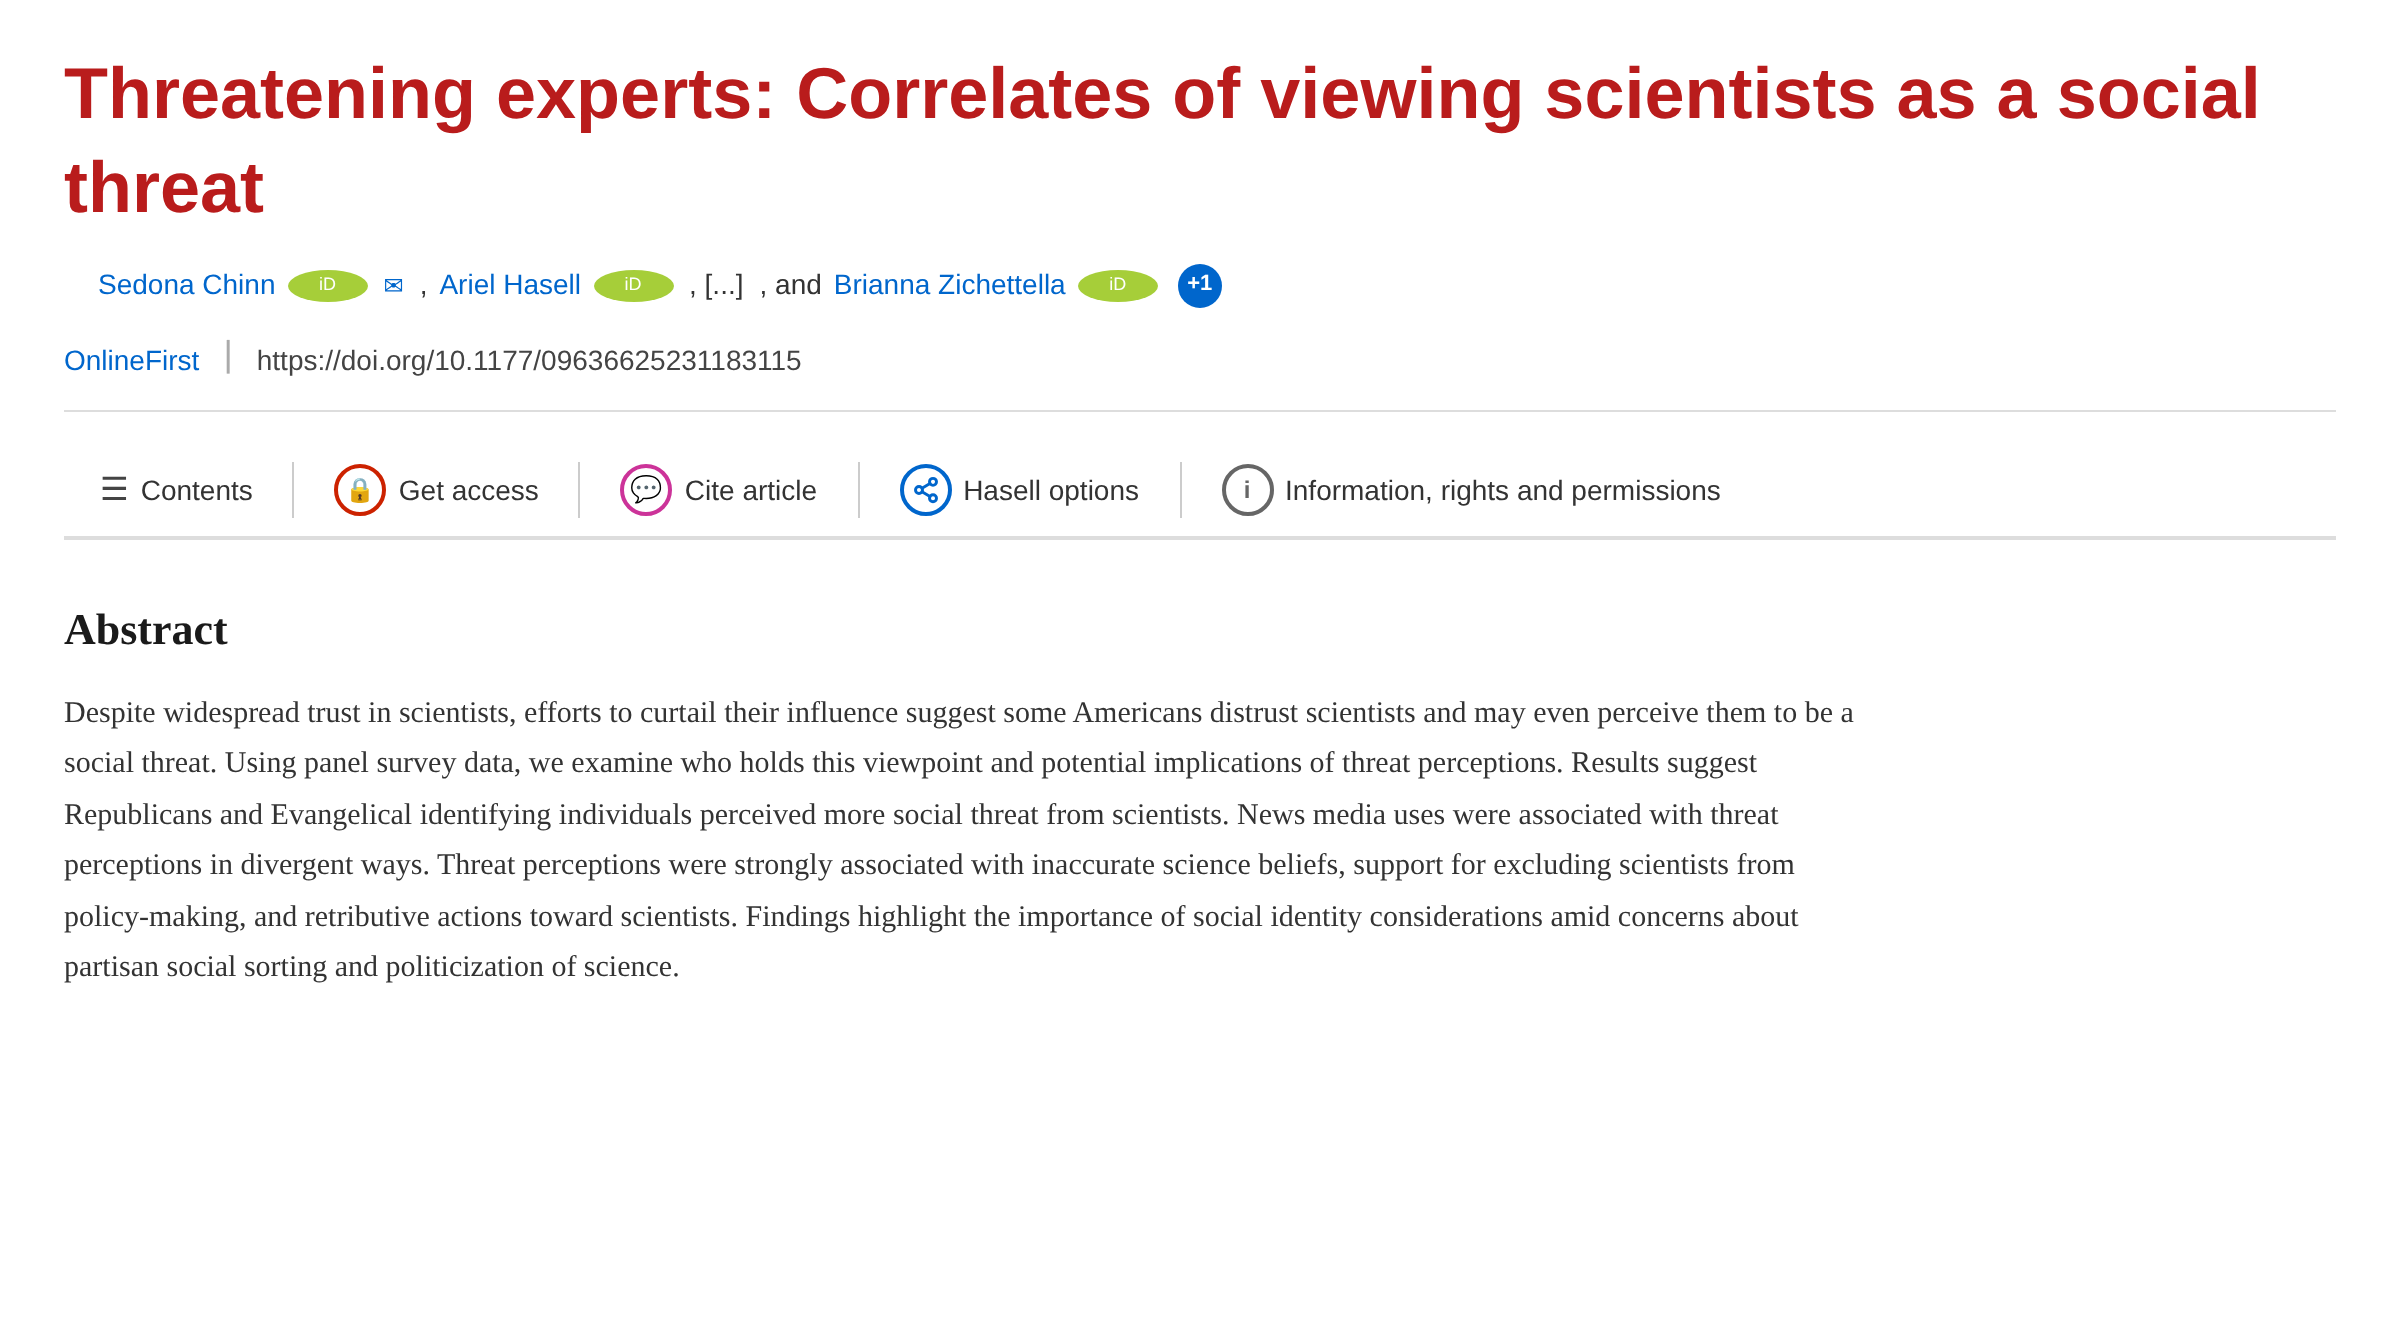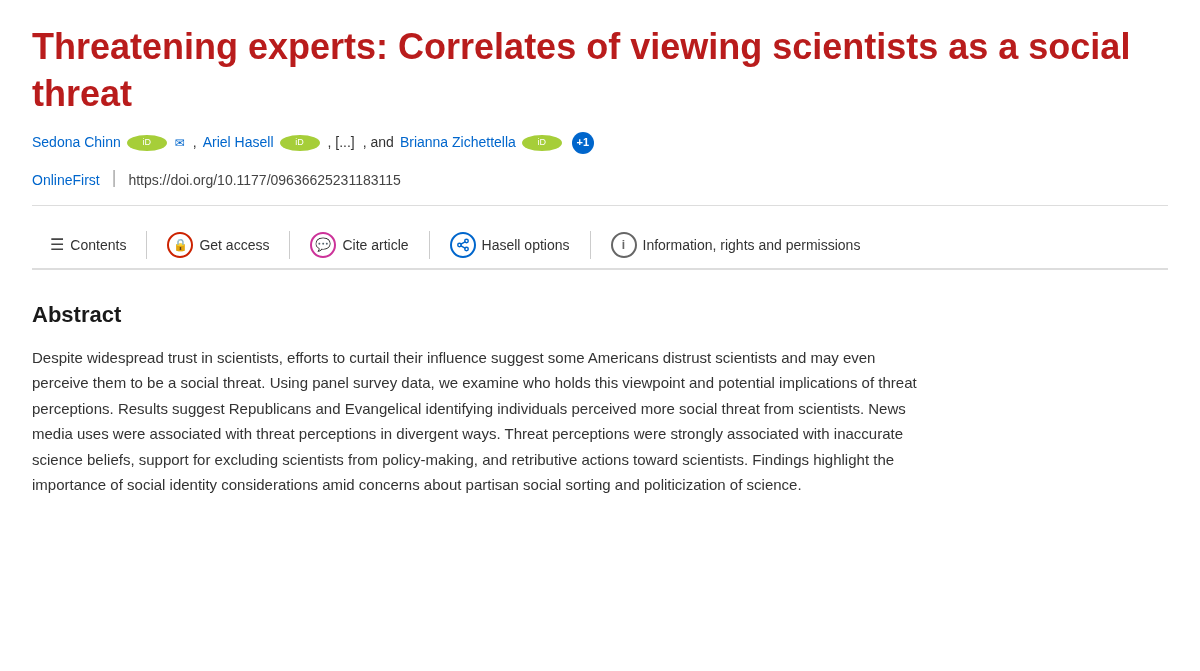--- a/index.html
+++ b/index.html
@@ -23,20 +23,21 @@
       margin-bottom: 14px;
       line-height: 1.3;
     }
     .authors-row {
       display: flex;
       align-items: center;
       flex-wrap: wrap;
       gap: 4px;
       margin-bottom: 10px;
       font-size: 14px;
+      margin-left: 17px;
     }
     .author-link {
       color: #0066cc;
       text-decoration: none;
       font-size: 14px;
     }
     .orcid-badge {
       display: inline-flex;
       align-items: center;
       justify-content: center;
@@ -151,20 +152,21 @@
     .icon-blue {
       border-color: #0066cc;
       color: #0066cc;
     }
     .icon-gray {
       border-color: #666666;
       color: #666666;
     }
     .abstract-section {
       margin-top: 4px;
+      font-family: Liberation Serif, serif;
     }
     .abstract-title {
       font-size: 22px;
       font-weight: bold;
       color: #1a1a1a;
       margin-bottom: 14px;
     }
     .abstract-text {
       font-size: 15px;
       line-height: 1.7;

